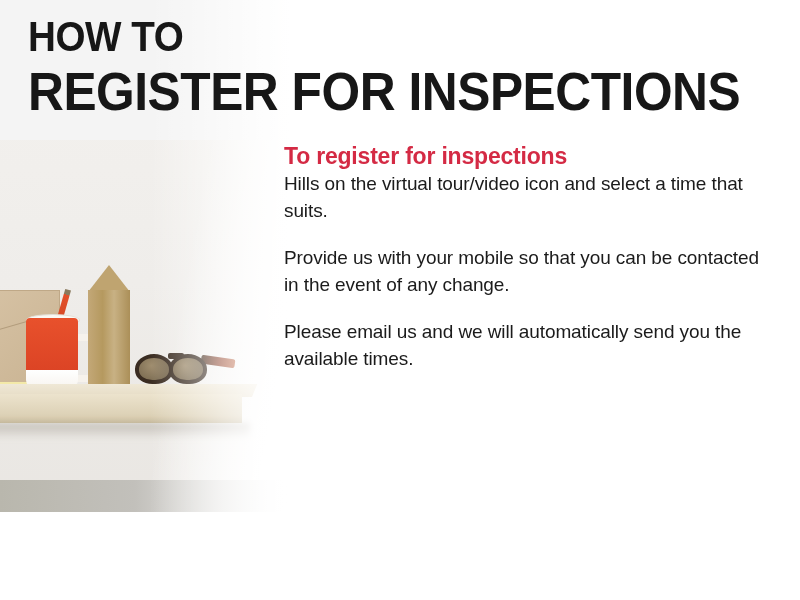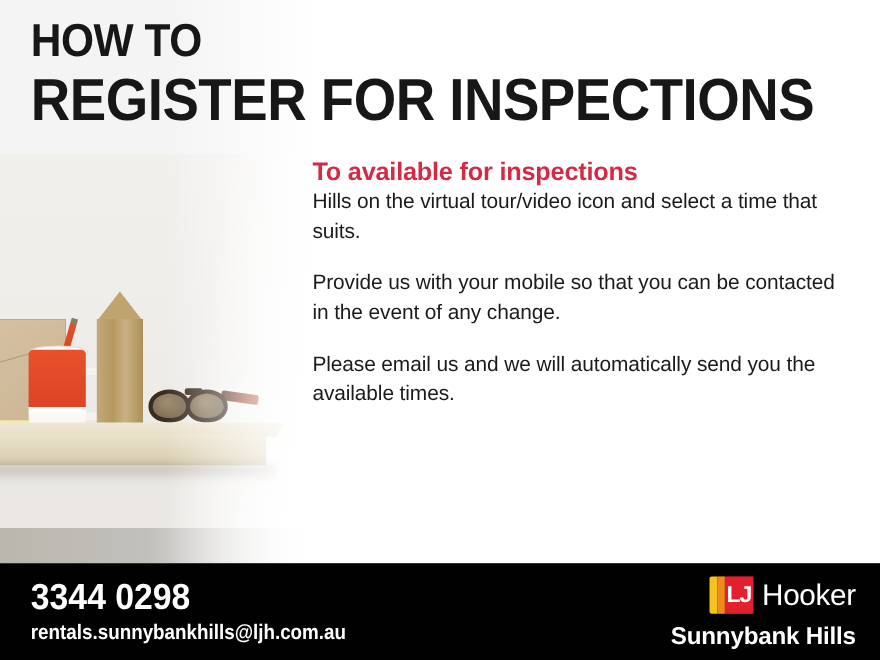--- a/index.html
+++ b/index.html
@@ -364,48 +364,28 @@
   </div>
 
   <div class="headline">
     <span class="l1">HOW TO</span>
     <span class="l2">REGISTER FOR INSPECTIONS</span>
   </div>
 
   <div class="content">
 
     <div class="block">
-      <h3>To available for inspections</h3>
+      <h3>To register for inspections</h3>
       <p>Hills on the virtual tour/video icon and select a time that suits.</p>
     </div>
 
     <div class="block">
       <p>Provide us with your mobile so that you can be contacted in the event of any change.</p>
     </div>
 
     <div class="block">
       <p>Please email us and we will automatically send you the available times.</p>
     </div>
 
   </div>
 
-  <div class="footer">
-
-    <div class="footer-left">
-      <div class="phone">3344 0298</div>
-      <div class="email">rentals.sunnybankhills@ljh.com.au</div>
-    </div>
-
-    <div class="brand">
-      <div class="brand-row">
-        <span class="logo-mark">
-          <span class="bar-y"></span>
-          <span class="bar-o"></span>
-          <span class="bar-r">LJ</span>
-        </span>
-        <span class="brand-name">Hooker</span>
-      </div>
-      <div class="brand-sub">Sunnybank Hills</div>
-    </div>
-
-  </div>
 
 </div>
 
 </body></html>

